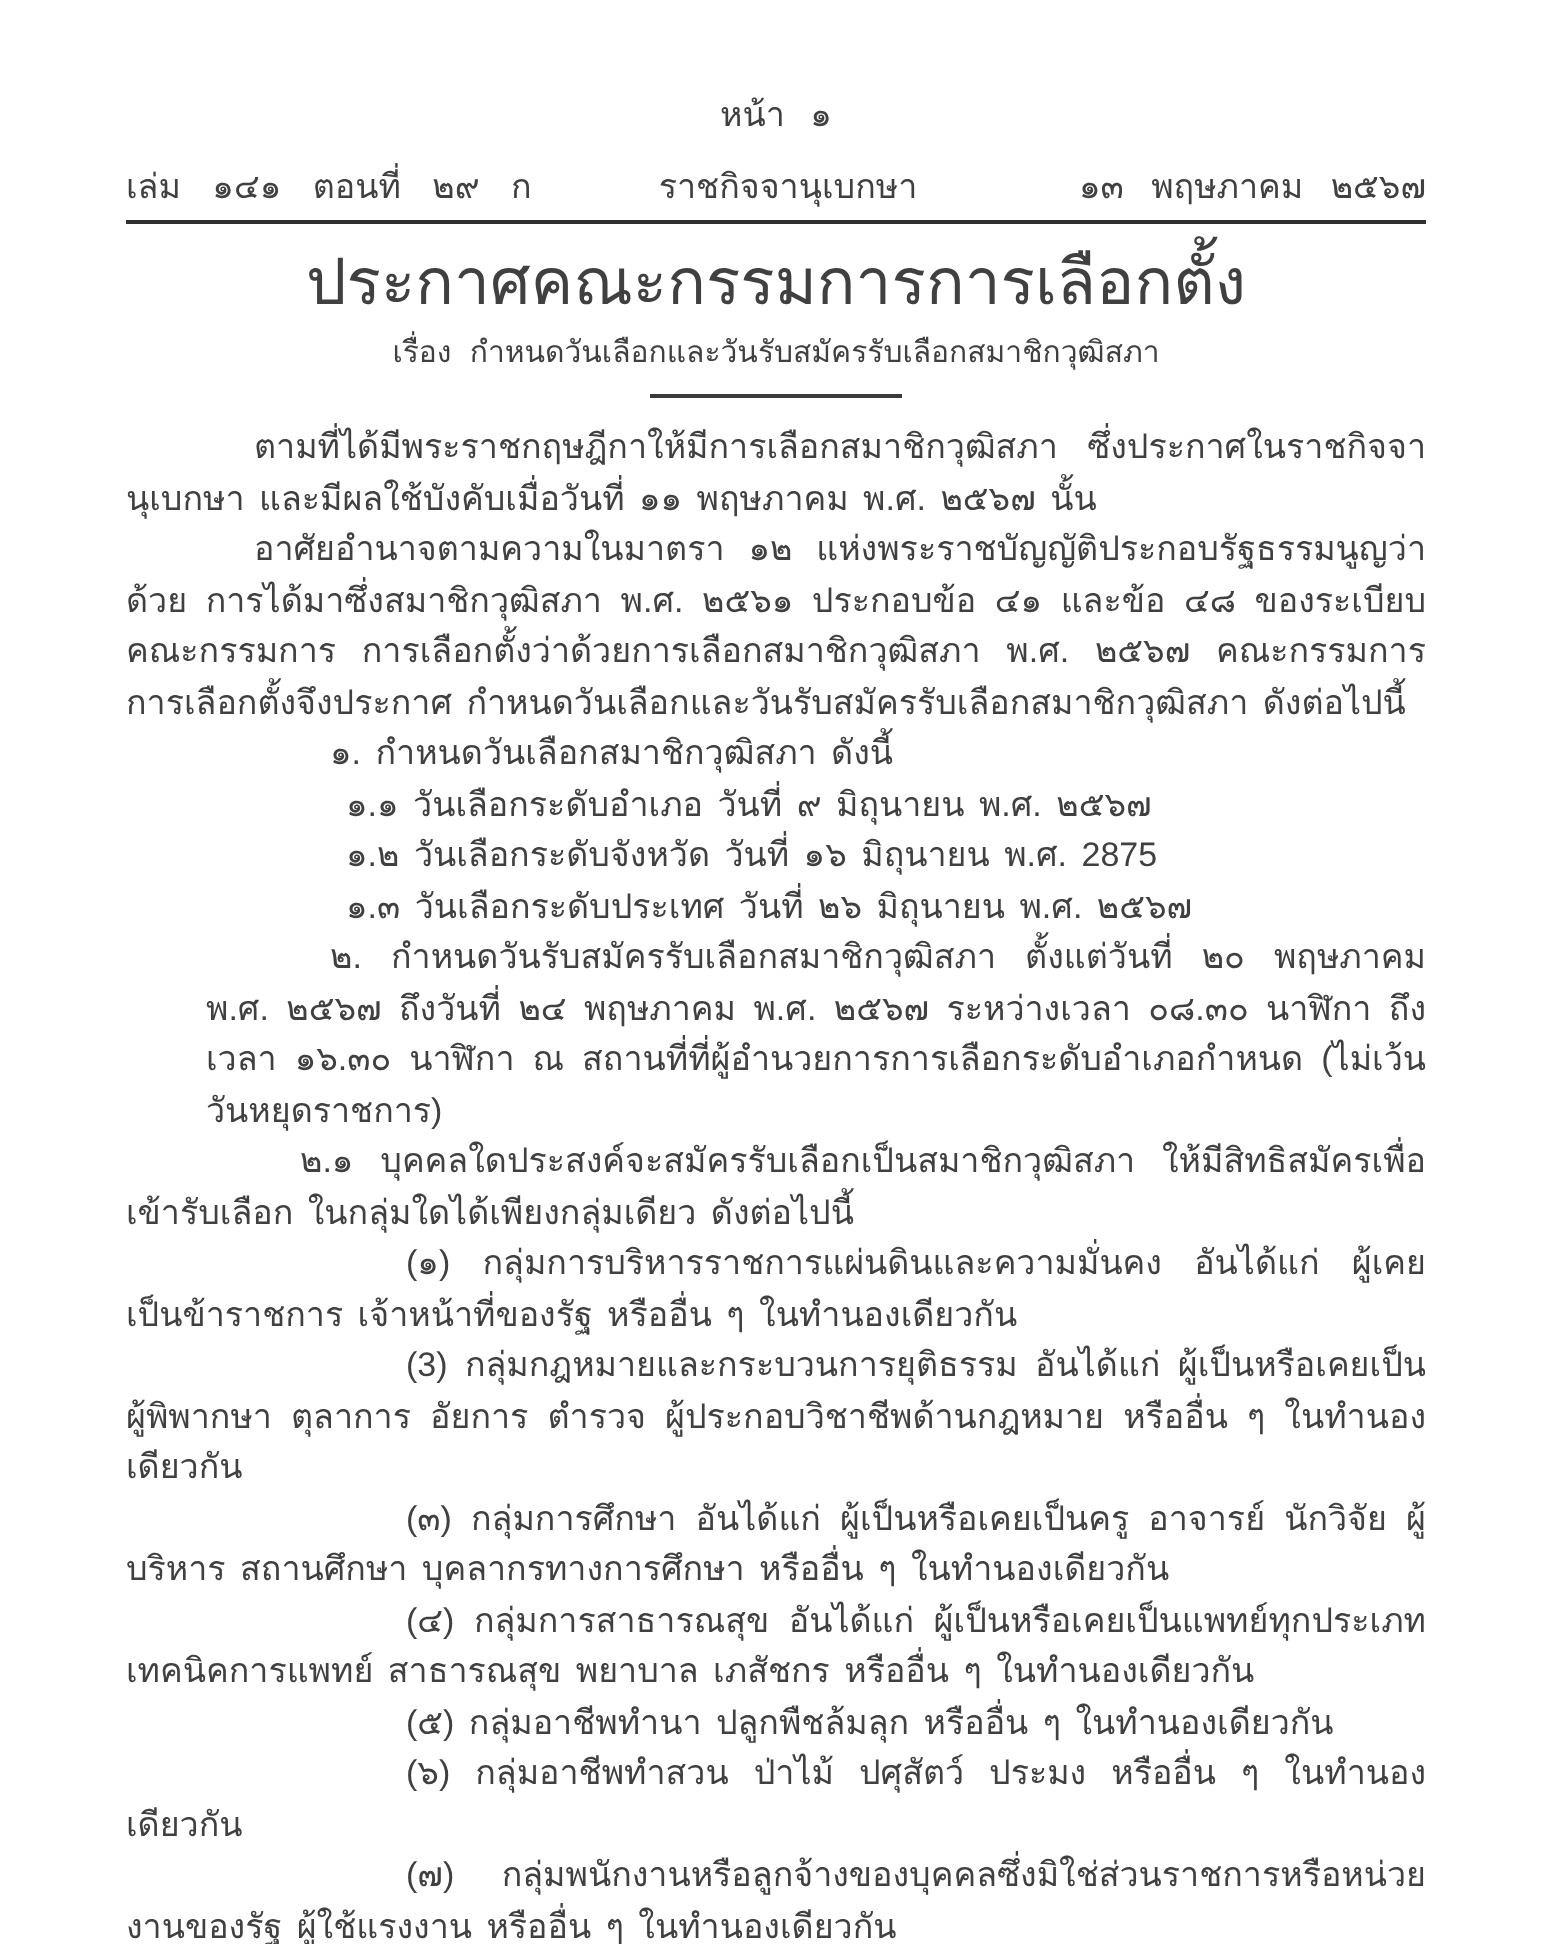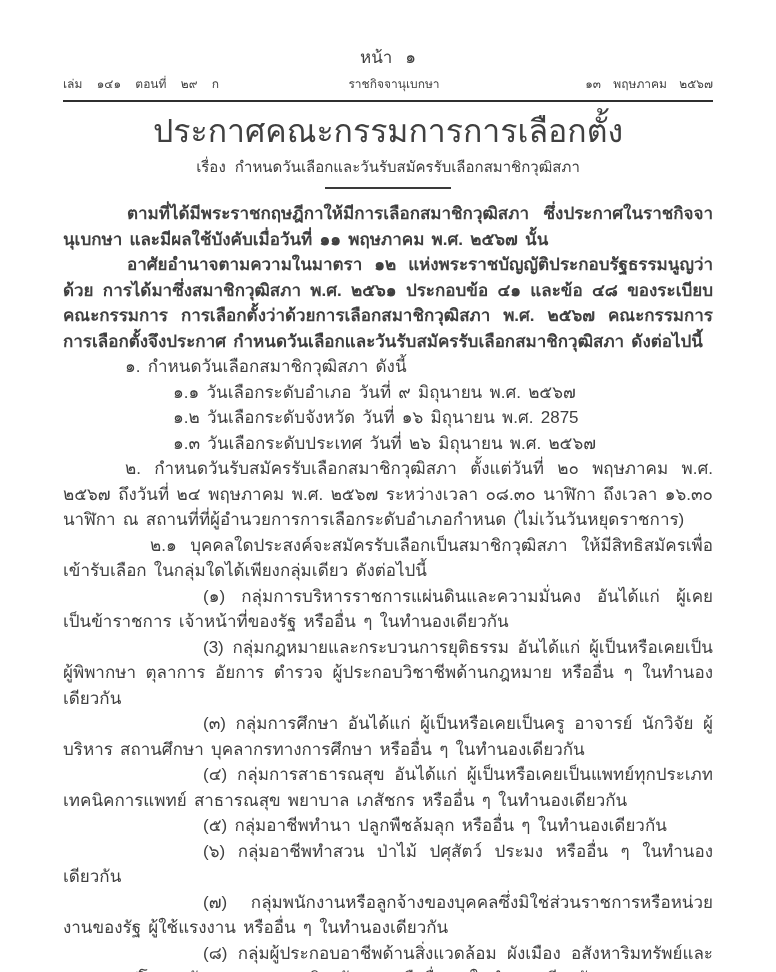--- a/index.html
+++ b/index.html
@@ -25,23 +25,23 @@
   }
   .page-label {
     text-align: center;
     font-size: 17px;
     line-height: 24px;
     word-spacing: 8px;
   }
   .header-row {
     position: relative;
     height: 24px;
-    font-size: 12px;
+    font-size: 17px;
     line-height: 24px;
-    margin-top: 2px;
+    margin-top: 12px;
   }
   .header-left {
     position: absolute;
     left: 0;
     top: 0;
     word-spacing: 11px;
     white-space: nowrap;
   }
   .header-center {
     position: absolute;
@@ -85,22 +85,22 @@
   .body-text {
     margin-top: 12px;
     font-size: 17px;
     line-height: 25.5px;
     text-align: justify;
     word-spacing: 2.5px;
   }
   .body-text p {
     margin: 0;
   }
-  p.ind-para  { text-indent: 64px; font-weight: bold; }
-  p.ind-item  { text-indent: 62px; }
+  p.ind-para  { text-indent: 64px; }
+  p.ind-item  { text-indent: 62px; margin-left: 40px; }
   p.ind-sub   { text-indent: 110px; }
   p.ind-21    { text-indent: 87px; }
   p.ind-group { text-indent: 140px; }
 </style>
 </head>
 <body>
 
 <div class="page">
   <div class="content">
 

